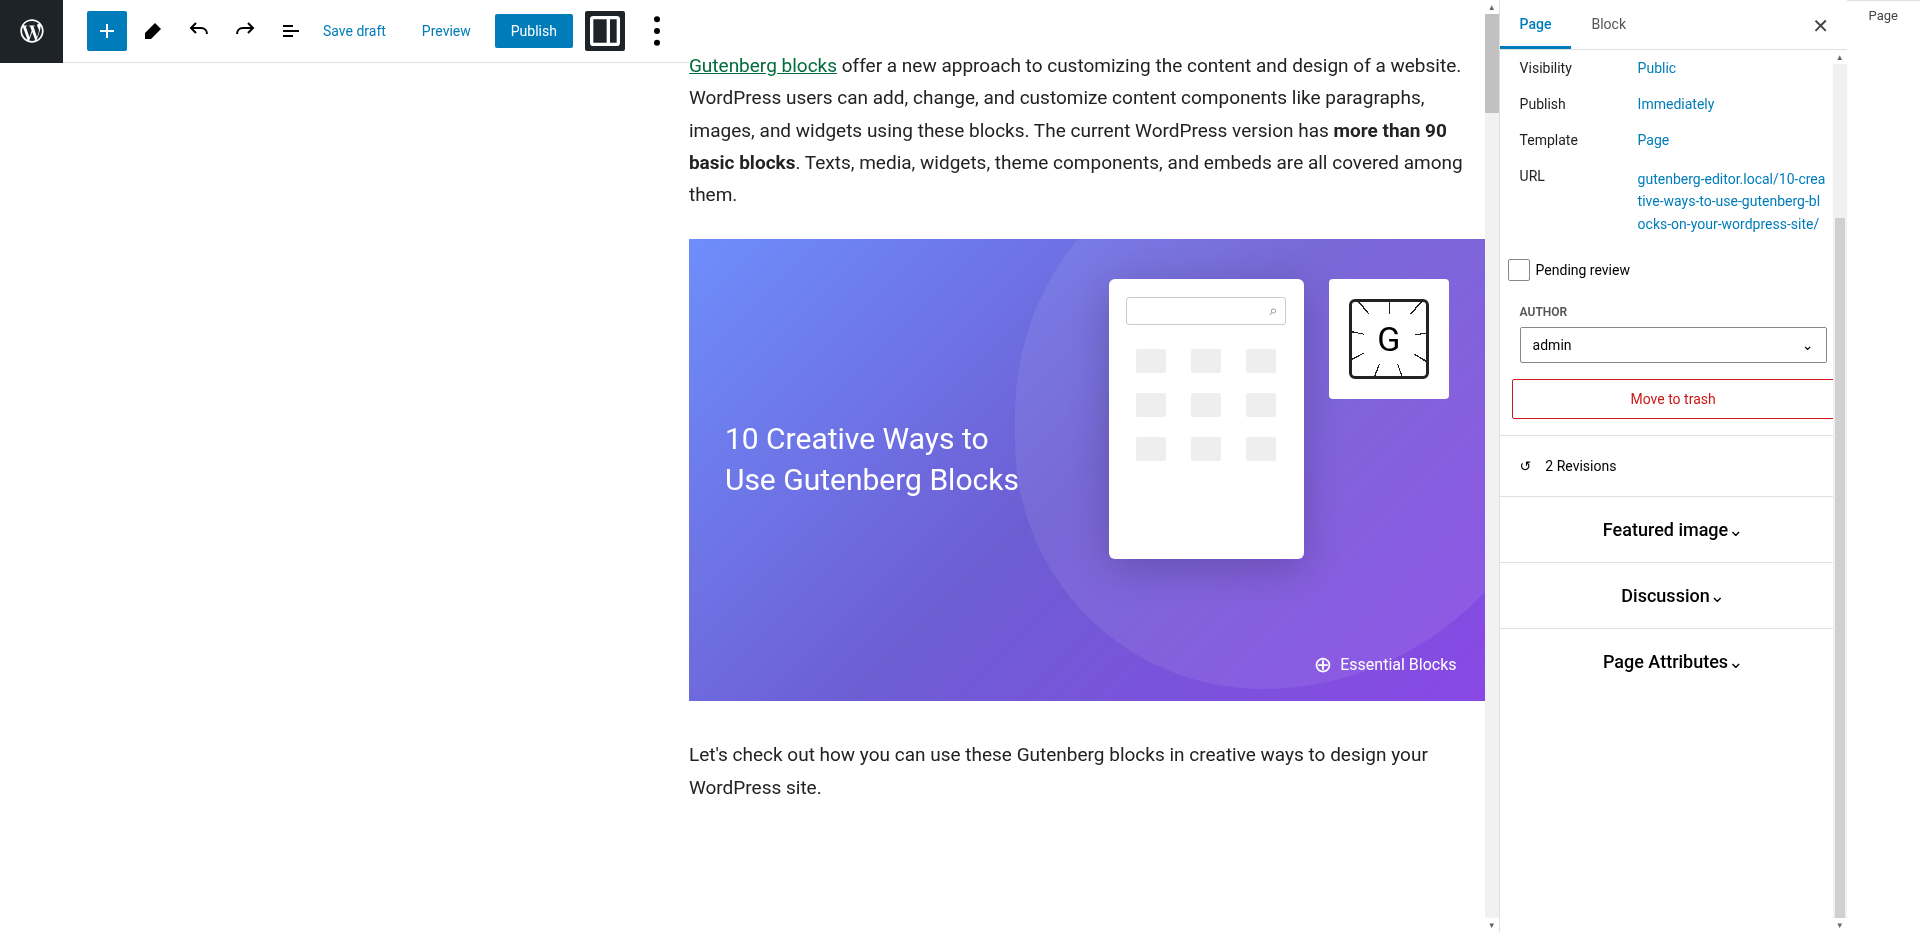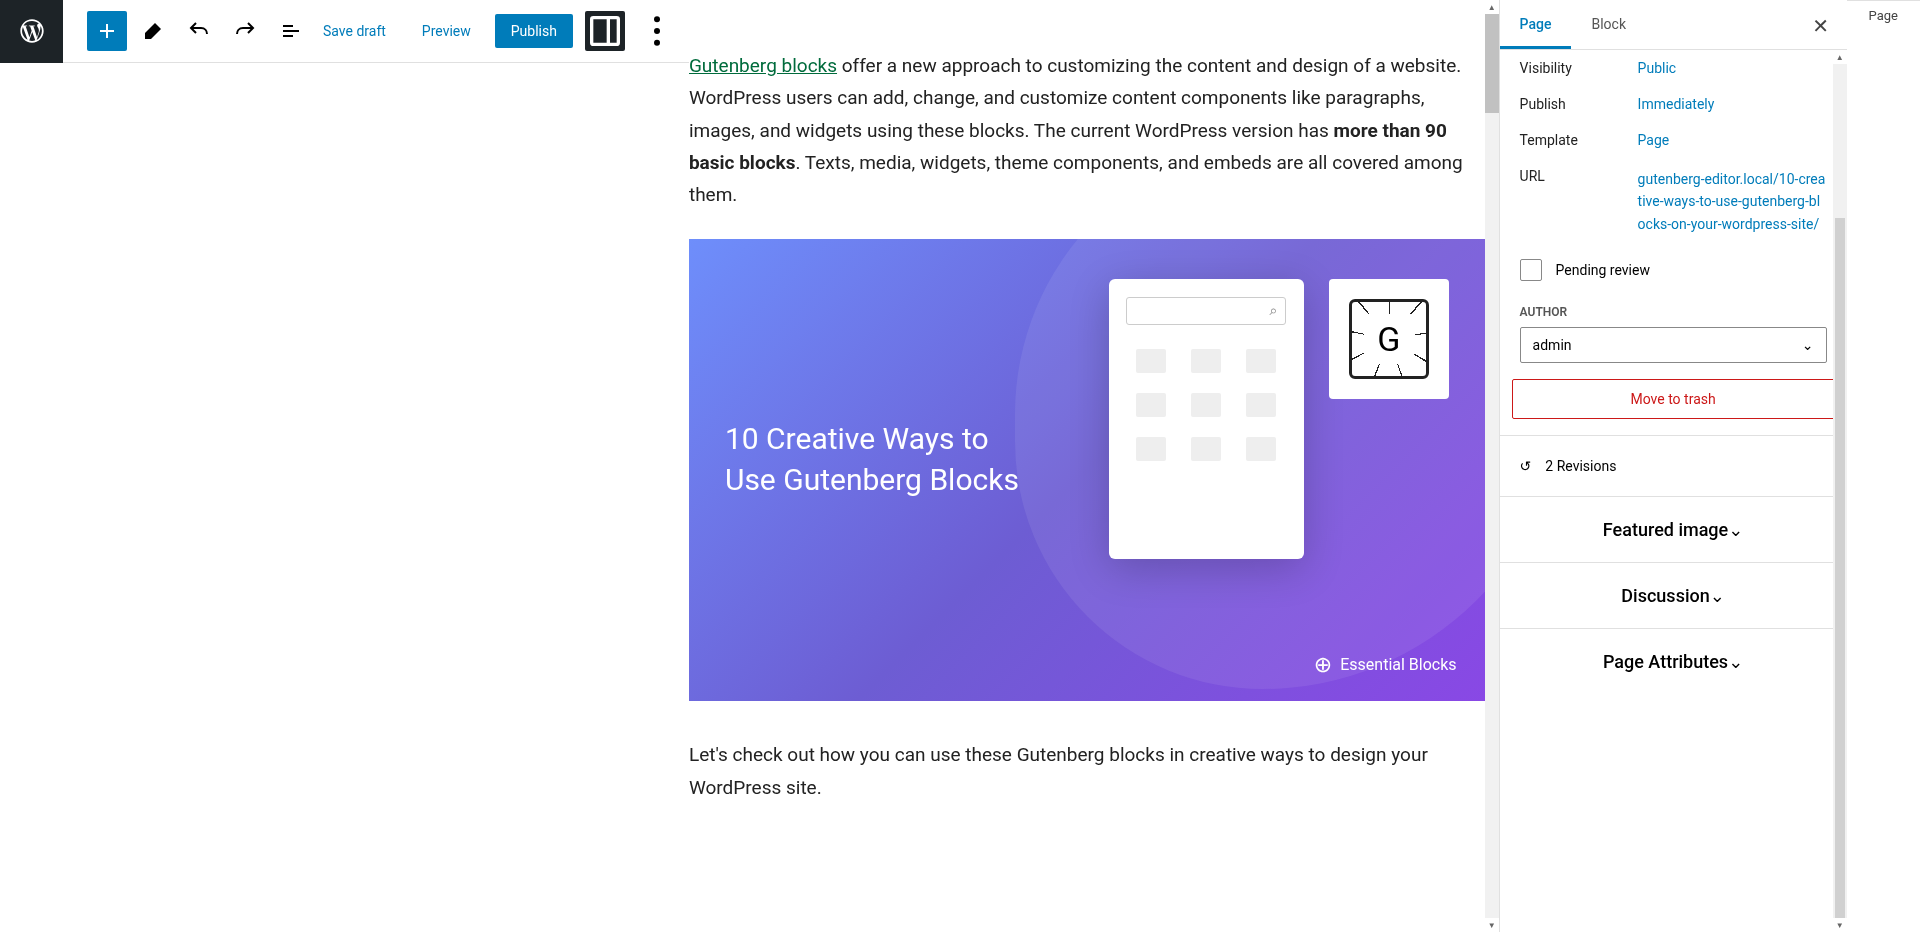--- a/index.html
+++ b/index.html
@@ -46,21 +46,21 @@
 .sb-tabs{display:flex;border-bottom:1px solid #e0e0e0;position:relative;height:50px}
 .sb-tab{padding:16px 20px;font-size:14px;cursor:pointer;color:#555}
 .sb-tab.active{color:#007cba;border-bottom:3px solid #007cba;font-weight:500}
 .sb-close{position:absolute;right:12px;top:12px;width:28px;height:28px;display:flex;align-items:center;justify-content:center;cursor:pointer;font-size:20px;color:#444}
 .sb-body{flex:1;overflow-y:auto;position:relative}
 .sb-scroll{position:absolute;right:0;top:0;width:14px;height:100%}
 .sb-row{display:flex;padding:10px 20px;font-size:14px;align-items:flex-start}
 .sb-row .lbl{width:118px;color:#222}
 .sb-row .val{flex:1;color:#007cba;cursor:pointer}
 .sb-row .val.wrap{word-break:break-all;line-height:1.6}
-.sb-check{display:flex;align-items:center;padding:14px 20px;gap:14px;font-size:14px}
+.sb-check{display:flex;align-items:center;padding:14px 8px;gap:6px;font-size:14px}
 .sb-check .box{width:22px;height:22px;border:1.5px solid #888;border-radius:2px;cursor:pointer}
 .sb-section-label{padding:10px 20px 6px;font-size:12px;font-weight:600;color:#555;text-transform:uppercase}
 .sb-select{margin:2px 20px;padding:9px 12px;border:1px solid #888;border-radius:2px;font-size:14px;display:flex;justify-content:space-between;align-items:center;cursor:pointer}
 .sb-trash{margin:16px 12px;padding:11px;border:1px solid #cc1818;color:#cc1818;text-align:center;font-size:14px;border-radius:2px;cursor:pointer}
 .sb-divider{height:1px;background:#e0e0e0;margin:6px 0}
 .sb-panel{padding:16px 20px;font-size:18px;font-weight:500;display:flex;justify-content:center;align-items:center;cursor:pointer}
 .sb-rev{display:flex;align-items:center;gap:14px;padding:16px 20px;font-size:14px}
 .footer{height:30px;border-top:1px solid #e0e0e0;display:flex;align-items:center;padding:0 22px;font-size:13px;color:#444;background:#fff}
 .cursor{position:absolute;left:1373px;top:697px;font-size:18px;color:#000;pointer-events:none;transform:rotate(-15deg)}
 </style>

